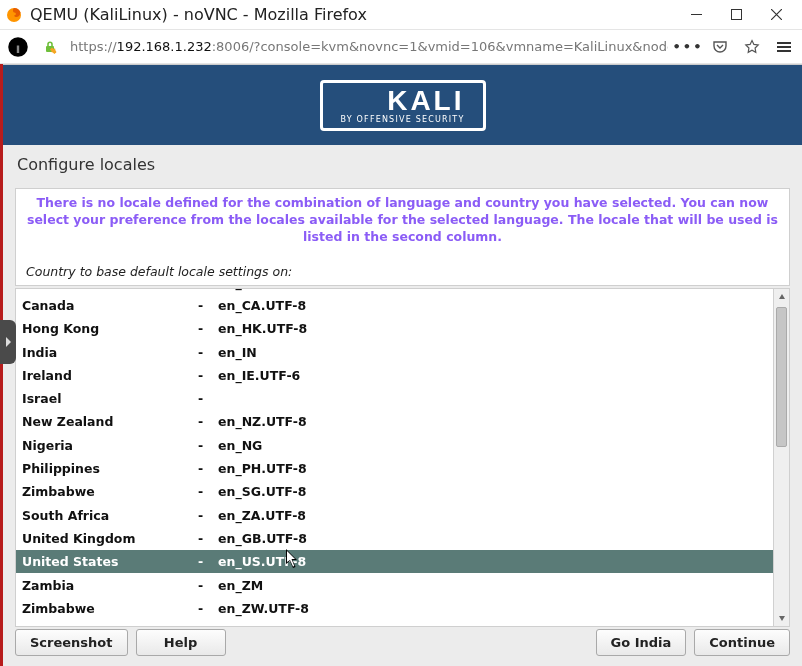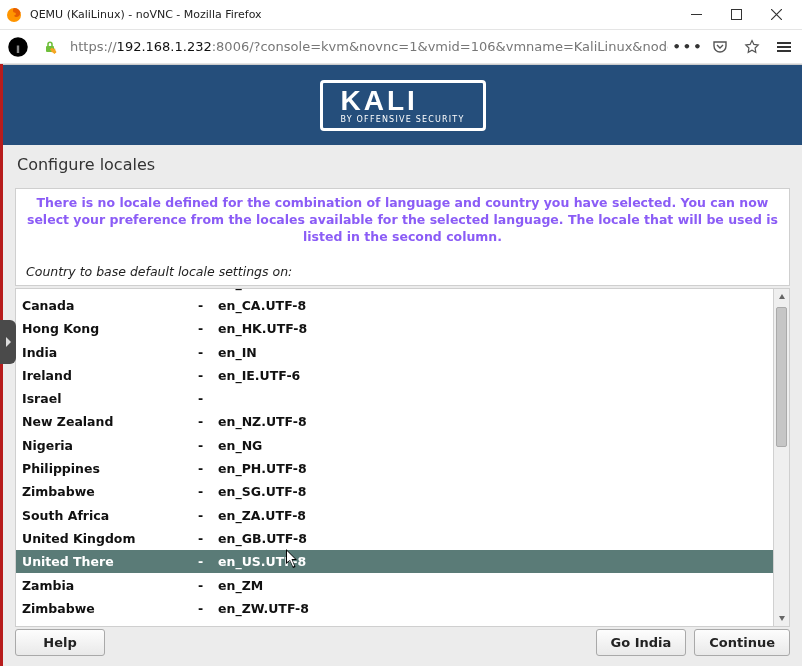--- a/index.html
+++ b/index.html
@@ -20,21 +20,21 @@
     align-items: center;
     padding: 0 6px;
     background: #fff;
     border-bottom: 1px solid #e5e5e5;
   }
   .titlebar .ff-icon {
     width: 16px; height: 16px;
     display: inline-flex; align-items: center; justify-content: center;
     margin-right: 8px;
   }
-  .titlebar .title { flex: 1; font-size: 11px; color: #222; }
+  .titlebar .title { flex: 1; font-size: 16px; color: #222; }
   .winbtn {
     width: 40px; height: 28px;
     display: inline-flex; align-items: center; justify-content: center;
     color: #333;
     cursor: default;
   }
   .winbtn svg { width: 11px; height: 11px; }
   
   .urlbar {
     height: 34px;
@@ -99,21 +99,21 @@
     background: #254e7b;
     display: flex;
     align-items: center;
     justify-content: center;
     color: #fff;
   }
   .kali-logo {
     border: 3px solid #fff;
     border-radius: 4px;
     padding: 4px 18px;
-    text-align: left;
+    text-align: right;
     line-height: 1;
   }
   .kali-logo .big {
     font-size: 28px;
     font-weight: 700;
     letter-spacing: 3px;
     font-family: "Arial", sans-serif;
   }
   .kali-logo .small {
     font-size: 8px;
@@ -362,21 +362,21 @@
             <span class="c1">South Africa</span>
             <span class="dash">-</span>
             <span class="c2">en_ZA.UTF-8</span>
           </div>
           <div class="row">
             <span class="c1">United Kingdom</span>
             <span class="dash">-</span>
             <span class="c2">en_GB.UTF-8</span>
           </div>
           <div class="row selected">
-            <span class="c1">United There</span>
+            <span class="c1">United States</span>
             <span class="dash">-</span>
             <span class="c2">en_US.UTF-8</span>
           </div>
           <div class="row">
             <span class="c1">Zambia</span>
             <span class="dash">-</span>
             <span class="c2">en_ZM</span>
           </div>
           <div class="row">
             <span class="c1">Zimbabwe</span>
@@ -394,20 +394,21 @@
       <div class="thumb"></div>
       <div class="arrow bottom">
         <svg width="8" height="8" viewBox="0 0 8 8">
             <path d="M4 7 L1 2 H7 Z" fill="#666"></path>
           </svg>
       </div>
     </div>
   </div>
 
   <div class="footer">
+    <span class="btn">Screenshot</span>
     <span class="btn">Help</span>
     <span class="spacer"></span>
     <span class="btn">Go India</span>
     <span class="btn">Continue</span>
   </div>
 
   <svg class="cursor-arrow" viewBox="0 0 14 20">
     <path d="M0 0 L0 15 L4 12 L7 19 L9.5 18 L6.5 11 L11 11 Z" fill="#000"></path>
     <path d="M1 2 L1 13 L4 11 L7 17.5 L8.3 17 L5.5 10 L9 10 Z" fill="#fff"></path>
   </svg>

